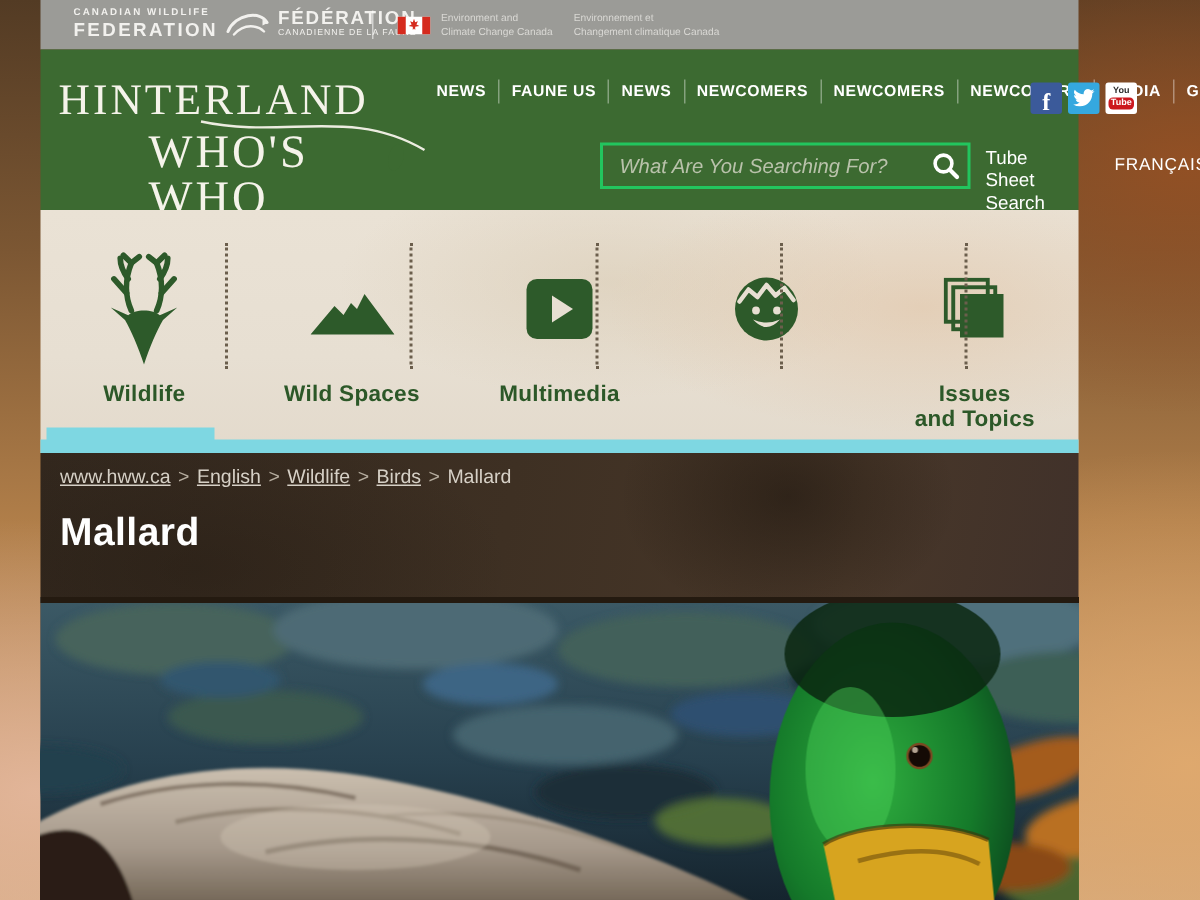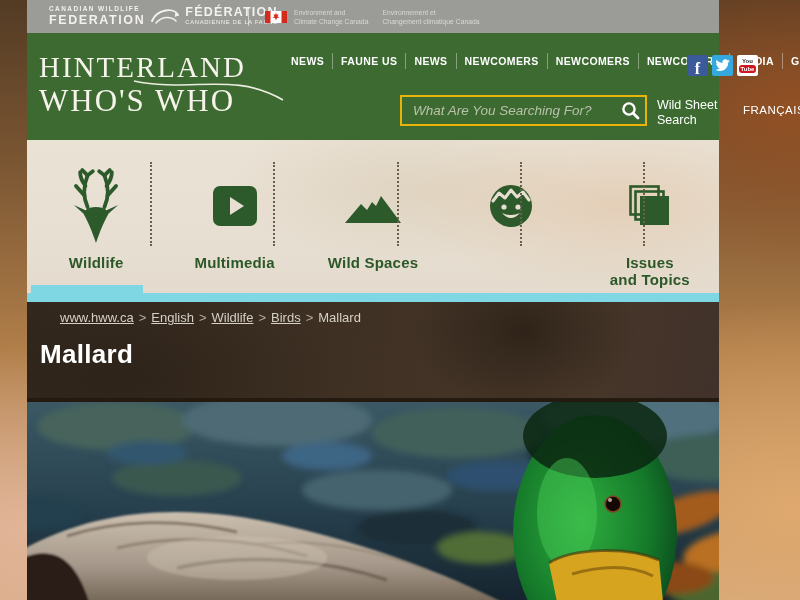--- a/index.html
+++ b/index.html
@@ -27,36 +27,36 @@
   .gov-divider{position:absolute;left:221px;top:7px;width:1px;height:19px;background:rgba(255,255,255,.55);}
   .eccc{position:absolute;left:238px;top:8px;display:flex;align-items:center;color:#d9d8d4;}
   .eccc .txt{font-size:6.8px;line-height:1.35;margin-left:7px;}
   .eccc .txt.fr{margin-left:14px;}
 
   
   .header{height:107px;background:#3c6a31;position:relative;padding-left:12px;}
   .hww-logo{position:absolute;left:12px;top:20px;width:230px;color:#f5f3ea;
     font-family:"Liberation Serif",serif;line-height:1;cursor:pointer;}
   .hww-line1{font-size:29px;letter-spacing:2px;}
-  .hww-line2{font-size:31px;letter-spacing:2px;margin-top:3px;}
+  .hww-line2{font-size:31px;letter-spacing:2px;margin-left:60px;margin-top:3px;}
   .hww-swoosh{position:absolute;left:0;top:0;pointer-events:none;}
   .main-nav{position:absolute;left:256px;top:20px;display:flex;align-items:center;}
   .main-nav .item{font-size:10.5px;font-weight:bold;color:#fff;letter-spacing:.4px;
     padding:2px 8px;border-right:1px solid rgba(255,255,255,.38);white-space:nowrap;cursor:pointer;}
   .main-nav .item:last-child{border-right:none;}
   .social{position:absolute;left:660px;top:22px;display:flex;gap:4px;}
   .s-ic{width:21px;height:21px;border-radius:2px;display:flex;align-items:center;justify-content:center;cursor:pointer;}
   .fb{background:#3b5a9a;color:#fff;font-family:"Liberation Serif",serif;font-weight:bold;font-size:16px;overflow:hidden;}
   .fb span{position:relative;top:3px;}
   .tw{background:#35a8df;}
   .yt{background:#fff;flex-direction:column;gap:1px;}
   .yt .you{font-size:6px;font-weight:bold;color:#2b2b2b;line-height:1;}
   .yt .tube{font-size:6px;font-weight:bold;color:#fff;background:#cc181e;border-radius:3px;padding:1px 2px;line-height:1;}
   .search-box{position:absolute;left:373px;top:62px;width:247px;height:31px;
-    border:2px solid #eab308;box-sizing:border-box;display:flex;align-items:center;}
+    border:2px solid #22c55e;box-sizing:border-box;display:flex;align-items:center;}
   .search-input{flex:1;background:transparent;border:none;outline:none;color:#e8e8dd;
     font-size:13.5px;font-style:italic;padding:0 6px 0 11px;font-family:"Liberation Sans",sans-serif;}
   .search-input::placeholder{color:#b9c2ab;}
   .search-btn{width:30px;height:100%;display:flex;align-items:center;justify-content:center;cursor:pointer;}
   .fact-sheet{position:absolute;left:630px;top:65px;color:#fff;font-size:12.5px;line-height:1.18;cursor:pointer;}
   .francais{position:absolute;left:716px;top:71px;color:#fff;font-size:11.5px;font-weight:normal;letter-spacing:.5px;cursor:pointer;}
 
   
   .cat-band{height:162px;position:relative;
     background:
@@ -70,21 +70,21 @@
   .cat-div{position:absolute;top:22px;height:84px;border-left:2px dotted #6b5e4c;}
   .cyan-bar{position:absolute;left:0;bottom:0;width:100%;height:9px;background:#7ed7e2;}
   .active-indicator{position:absolute;left:4px;bottom:0;width:112px;height:17px;background:#7ed7e2;}
 
   
   .crumb-band{height:96px;position:relative;color:#fff;
     background:
       radial-gradient(160px 120px at 72% 30%, rgba(20,14,8,.45), rgba(20,14,8,0) 70%),
       radial-gradient(300px 140px at 15% 80%, rgba(30,22,14,.35), rgba(30,22,14,0) 70%),
       linear-gradient(100deg,#33281e 0%,#3e3023 45%,#483729 78%,#40312a 100%);}
-  .breadcrumb{position:absolute;left:13px;top:8px;font-size:13px;color:#cfc9c0;margin-left:20px;}
+  .breadcrumb{position:absolute;left:13px;top:8px;font-size:13px;color:#cfc9c0;}
   .breadcrumb a{color:#d6d0c6;text-decoration:underline;cursor:pointer;}
   .breadcrumb .sep{margin:0 5px;color:#b5ac9e;}
   .breadcrumb .current{color:#d6d0c6;}
   .page-title{position:absolute;left:13px;top:37px;font-size:26px;font-weight:bold;color:#fff;letter-spacing:.3px;}
 
   
   .hero{height:202px;position:relative;overflow:hidden;background:#1d3140;}
 </style>
 </head>
 <body>
@@ -167,21 +167,21 @@
       <input class="search-input" type="text" placeholder="What Are You Searching For?" style="">
       <div class="search-btn">
         <svg width="19" height="19" viewBox="0 0 19 19">
           <circle cx="8" cy="8" r="5.6" fill="none" stroke="#fff" stroke-width="2.4"></circle>
           <line x1="12.2" y1="12.2" x2="17" y2="17" stroke="#fff" stroke-width="2.8" stroke-linecap="round"></line>
         </svg>
       </div>
     </div>
 
     <div class="fact-sheet">
-      <div>Wild Sheet</div>
+      <div>Tube Sheet</div>
       <div>Search</div>
     </div>
     <div class="francais">FRANÇAIS</div>
   </div>
 
   <div class="cat-band">
     <div class="cat-row">
       <div class="cat-item">
         <div class="cat-icon">
           <svg width="54" height="76" viewBox="0 0 50 72">
@@ -200,38 +200,38 @@
             <path d="M25,71 C21,59 17,50 13,43 L4,35 L15,40 C19,36 31,36 35,40 L46,35 L37,43 C33,50 29,59 25,71 Z" fill="#2d5a2a"></path>
           </svg>
         </div>
         <div class="cat-label">
           <div>Wildlife</div>
             <div></div>
         </div>
       </div>
       <div class="cat-item">
         <div class="cat-icon">
+          <svg width="56" height="36" viewBox="0 0 56 36">
+            <path d="M0,35 L16,16 L22,22 L27,14 L31,18 L36,8 L56,35 Z" fill="#2d5a2a"></path>
+          </svg>
+        </div>
+        <div class="cat-label">
+          <div>Wild Spaces</div>
+            <div></div>
+        </div>
+      </div>
+      <div class="cat-item">
+        <div class="cat-icon">
           <svg width="46" height="42" viewBox="0 0 46 42">
             <rect x="1" y="1" width="44" height="40" rx="7" fill="#2d5a2a"></rect>
             <polygon points="18,12 32,21 18,30" fill="#e7dfd2"></polygon>
           </svg>
         </div>
         <div class="cat-label">
           <div>Multimedia</div>
-            <div></div>
-        </div>
-      </div>
-      <div class="cat-item">
-        <div class="cat-icon">
-          <svg width="56" height="36" viewBox="0 0 56 36">
-            <path d="M0,35 L16,16 L22,22 L27,14 L31,18 L36,8 L56,35 Z" fill="#2d5a2a"></path>
-          </svg>
-        </div>
-        <div class="cat-label">
-          <div>Wild Spaces</div>
             <div></div>
         </div>
       </div>
       <div class="cat-item">
         <div class="cat-icon">
           <svg width="44" height="44" viewBox="0 0 44 44">
             <circle cx="22" cy="22" r="21" fill="#2d5a2a"></circle>
             <path d="M4,17 L10,9 L16,14 L22,6 L28,13 L34,8 L40,16" stroke="#e7dfd2" stroke-width="3" fill="none" stroke-linejoin="round" stroke-linecap="round"></path>
             <circle cx="15" cy="23" r="2.6" fill="#e7dfd2"></circle>
             <circle cx="29" cy="23" r="2.6" fill="#e7dfd2"></circle>

